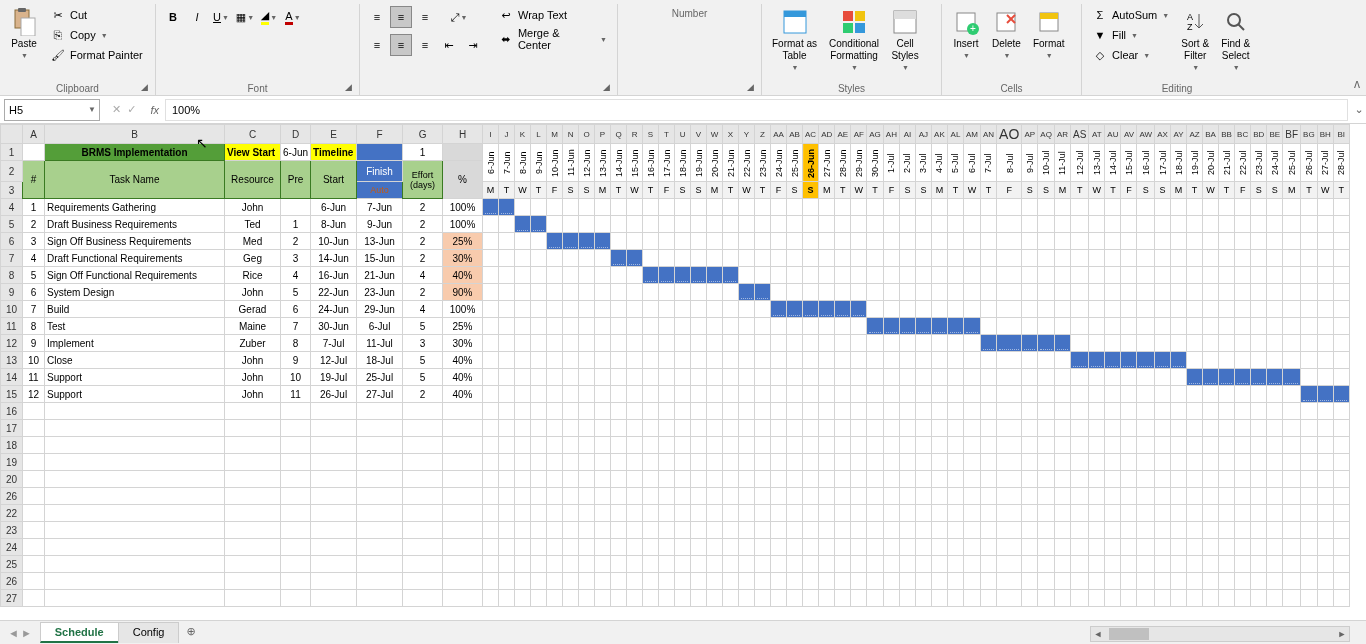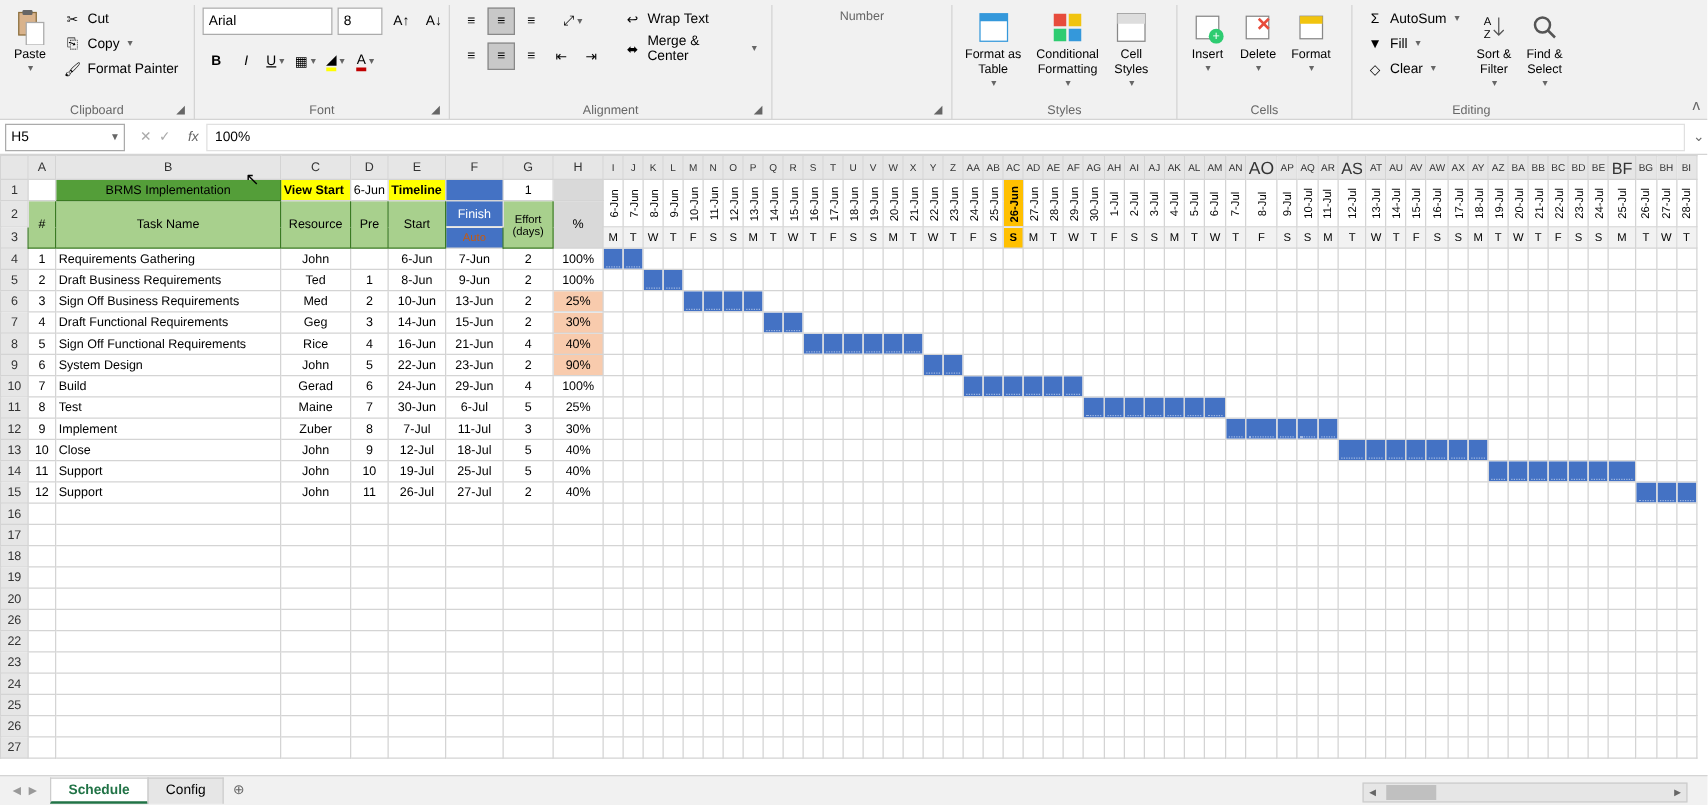--- a/index.html
+++ b/index.html
@@ -49,21 +49,21 @@
 .col-A { width: 22px; }
 .col-B { width: 180px; }
 .col-C { width: 56px; }
 .col-D { width: 28px; }
 .col-E { width: 46px; }
 .col-F { width: 46px; }
 .col-G { width: 40px; }
 .col-H { width: 40px; }
 .col-gantt { width: 16px; }
 
-.hdr-green { background: #549e39 !important; color: #000; font-weight: normal; text-align: center; font-size: 10px; border-color: #3a7a22 !important; }
+.hdr-green { background: #549e39 !important; color: #000; font-weight: bold; text-align: center; font-size: 10px; border-color: #3a7a22 !important; }
 .hdr-green-light { background: #a8d08d !important; text-align: center; font-size: 10px; border-color: #3a7a22 !important; }
 .hdr-yellow { background: #ffff00 !important; font-weight: bold; font-size: 10px; }
 .hdr-blue { background: #4472c4 !important; color: #fff; text-align: center; font-size: 10px; }
 .hdr-auto { color: #c55a11 !important; font-size: 9px; }
 .hdr-gray { background: #d9d9d9 !important; text-align: center; font-size: 10px; }
 
 .rotate { writing-mode: vertical-rl; transform: rotate(180deg); font-size: 9px; height: 38px !important; padding: 1px 0; text-align: center; }
 .today-col { background: #ffc000 !important; font-weight: bold; }
 
 .task-cell { text-align: left; font-size: 10px; }
@@ -120,30 +120,20 @@
             <span>Format Painter</span>
           </div>
         </div>
       </div>
       <div class="ribbon-group-label">Clipboard</div>
       <div class="dialogbox">◢</div>
     </div>
 
     <div class="ribbon-group" style="width:204px">
       <div class="ribbon-group-content" style="flex-direction:column;">
-        <div class="font-row">
-          <input class="combo" style="width: 104px;" value="Arial">
-          <input class="combo" style="width: 36px;" value="8">
-          <div class="btn-sq">
-              <span>A↑</span>
-            </div>
-          <div class="btn-sq">
-              <span>A↓</span>
-            </div>
-        </div>
         <div class="btn-row">
           <div class="btn-sq">
               <b>B</b>
             </div>
           <div class="btn-sq">
               <i>I</i>
             </div>
           <div class="btn-sq">
               <u>U</u>
               <span class="dd-arrow">▼</span>
@@ -192,21 +182,20 @@
             <span class="icon-sm">↩</span>
             <span>Wrap Text</span>
           </div>
           <div class="small-btn">
             <span class="icon-sm">⬌</span>
             <span>Merge &amp; Center</span>
               <span class="dd-arrow">▼</span>
           </div>
         </div>
       </div>
-      <div class="ribbon-group-label">Alignment</div>
       <div class="dialogbox">◢</div>
     </div>
 
     <div class="ribbon-group" style="width:144px">
       <div class="ribbon-group-label">Number</div>
       <div class="dialogbox">◢</div>
     </div>
 
     <div class="ribbon-group" style="width:180px">
       <div class="ribbon-group-content">
@@ -458,34 +447,34 @@
           <th style="font-size:8px">AI</th>
           <th style="font-size:8px">AJ</th>
           <th style="font-size:8px">AK</th>
           <th style="font-size:8px">AL</th>
           <th style="font-size:8px">AM</th>
           <th style="font-size:8px">AN</th>
           <th style="font-size:14px">AO</th>
           <th style="font-size:8px">AP</th>
           <th style="font-size:8px">AQ</th>
           <th style="font-size:8px">AR</th>
-          <th style="font-size:13px">AS</th>
+          <th style="font-size:10px">AS</th>
           <th style="font-size:8px">AT</th>
           <th style="font-size:8px">AU</th>
           <th style="font-size:8px">AV</th>
           <th style="font-size:8px">AW</th>
           <th style="font-size:8px">AX</th>
           <th style="font-size:8px">AY</th>
           <th style="font-size:8px">AZ</th>
           <th style="font-size:8px">BA</th>
           <th style="font-size:8px">BB</th>
           <th style="font-size:8px">BC</th>
           <th style="font-size:8px">BD</th>
           <th style="font-size:8px">BE</th>
-          <th style="font-size:13px">BF</th>
+          <th style="font-size:10px">BF</th>
           <th style="font-size:8px">BG</th>
           <th style="font-size:8px">BH</th>
           <th style="font-size:8px">BI</th>
         </tr>
         <tr>
           <th class="rowhdr">1</th>
           <td class="center">&nbsp;</td>
           <td class="hdr-green">BRMS Implementation</td>
           <td class="hdr-yellow">View Start</td>
           <td class="center">6-Jun</td>

